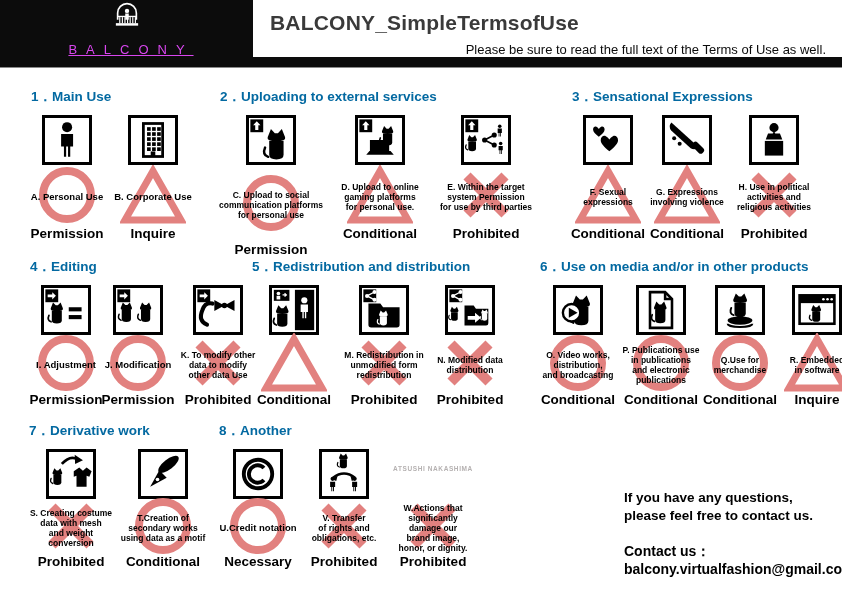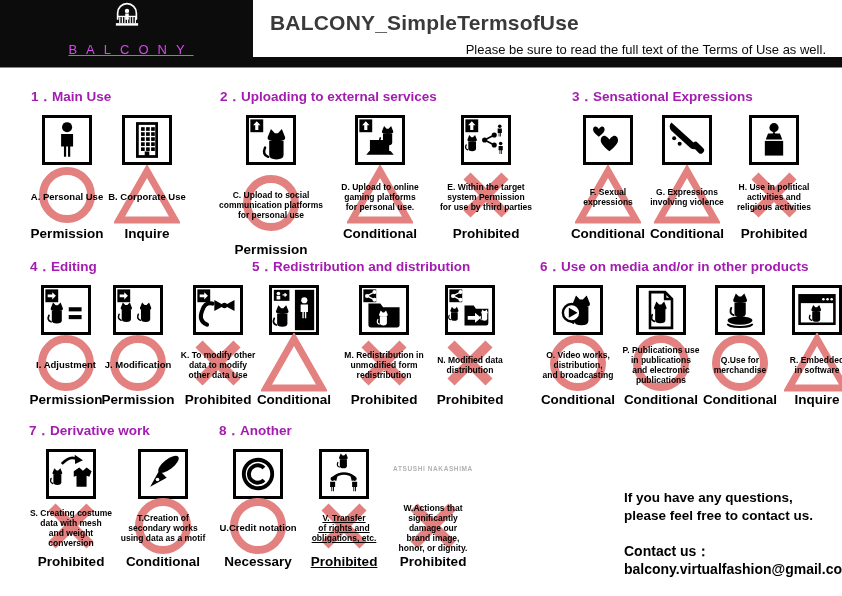--- a/index.html
+++ b/index.html
@@ -7,21 +7,21 @@
         font-family:"Liberation Sans",sans-serif;color:#000;}
   
   .logo-box{position:absolute;left:0;top:0;width:253px;height:57px;background:#0c0c0c;
             display:flex;flex-direction:column;align-items:center;justify-content:center;}
   .logo-text{color:#d946ef;font-size:13px;letter-spacing:9px;padding-left:9px;margin-top:11px;text-decoration:underline;}
   .main-title{position:absolute;left:270px;top:11px;font-size:21px;font-weight:bold;color:#3a3a3a;letter-spacing:0.2px;}
   .subtitle{position:absolute;right:16px;top:42px;font-size:13px;font-weight:normal;color:#0c0c0c;}
   .top-bar{position:absolute;left:0;top:57px;width:842px;height:10px;background:#0c0c0c;border-bottom:1px solid #8a8a8a;}
   
   .section{position:absolute;}
-  .section h2{margin:0 0 9px 4px;font-size:13.5px;font-weight:bold;color:#a21caf;white-space:nowrap;}
+  .section h2{margin:0 0 9px 4px;font-size:13.5px;font-weight:bold;color:#0369a1;white-space:nowrap;}
   .items{display:flex;align-items:flex-start;}
   .item{display:flex;flex-direction:column;align-items:center;}
   .icon-zone{height:54px;display:flex;justify-content:center;width:100%;}
   .icon-box{width:50px;height:50px;border:3px solid #000;box-sizing:border-box;background:#fff;position:relative;}
   .icon-box svg{position:absolute;left:0;top:0;}
   .label-zone{position:relative;width:100%;display:flex;align-items:center;justify-content:center;}
   .mark{position:absolute;left:50%;top:50%;transform:translate(-50%,-50%);z-index:0;}
   .label{position:relative;z-index:1;font-size:8.5px;font-weight:bold;text-align:center;
          white-space:pre;line-height:1.18;color:#000;}
   .label.one-line{font-size:9.5px;}
@@ -71,21 +71,21 @@
                   </svg></span></div>
             </div>
             <div class="label-zone" style="height: 56px;">
               <span class="mark"><svg width="58" height="58" viewBox="0 0 58 58">
                   <circle cx="29" cy="29" r="24" fill="none" stroke="#e2817f" stroke-width="8"></circle>
                 </svg></span>
               <div class="label one-line">A. Personal Use</div>
             </div>
             <div class="status">Permission</div>
           </div>
-          <div class="item" style="width: 80px;">
+          <div class="item" style="width: 80px; margin-left: 6px;">
             <div class="icon-zone">
               <div class="icon-box"><span><svg width="44" height="44" viewBox="0 0 48 48">
                     <rect x="13.5" y="6" width="21" height="36" fill="none" stroke="#000" stroke-width="3"></rect>
                     <rect x="17.5" y="10" width="4" height="4"></rect>
                     <rect x="23" y="10" width="4" height="4"></rect>
                     <rect x="28.5" y="10" width="4" height="4"></rect>
                     <rect x="17.5" y="15.5" width="4" height="4"></rect>
                     <rect x="23" y="15.5" width="4" height="4"></rect>
                     <rect x="28.5" y="15.5" width="4" height="4"></rect>
                     <rect x="17.5" y="21" width="4" height="4"></rect>
@@ -572,21 +572,21 @@
                   </svg></span></div>
             </div>
             <div class="label-zone" style="height: 50px;">
               <span class="mark"><svg width="58" height="58" viewBox="0 0 58 58">
                   <circle cx="29" cy="29" r="24" fill="none" stroke="#e2817f" stroke-width="8"></circle>
                 </svg></span>
               <div class="label one-line">U.Credit notation</div>
             </div>
             <div class="status">Necessary</div>
           </div>
-          <div class="item" style="width: 86px; text-decoration: underline;">
+          <div class="item" style="width: 86px;">
             <div class="icon-zone">
               <div class="icon-box"><span><svg width="44" height="44" viewBox="0 0 48 48">
                     <g transform="translate(17,1) scale(0.55)">
     <path fill="#000" d="M3 9 L6.2 1 L10 5 H13 L16.8 1 L20 9 q1.2 4 -8.5 4 Q1.8 13 3 9 Z"></path>
     <path fill="#000" d="M4.5 12.5 H18.5 V26 q0 4.5 -7 4.5 q-7 0 -7 -4.5 Z"></path>
     <path fill="none" stroke="#000" stroke-width="2.4" stroke-linecap="round" d="M3.5 28 Q-2.5 26 0.5 19"></path>
   </g>
                     <path d="M12 28 Q24 19 36 28" fill="none" stroke="#000" stroke-width="2.6"></path>
                     <path d="M10.5 29.5 l6.5 -3.5 -1.5 5.5 z"></path>
                     <path d="M37.5 29.5 l-6.5 -3.5 1.5 5.5 z"></path>

